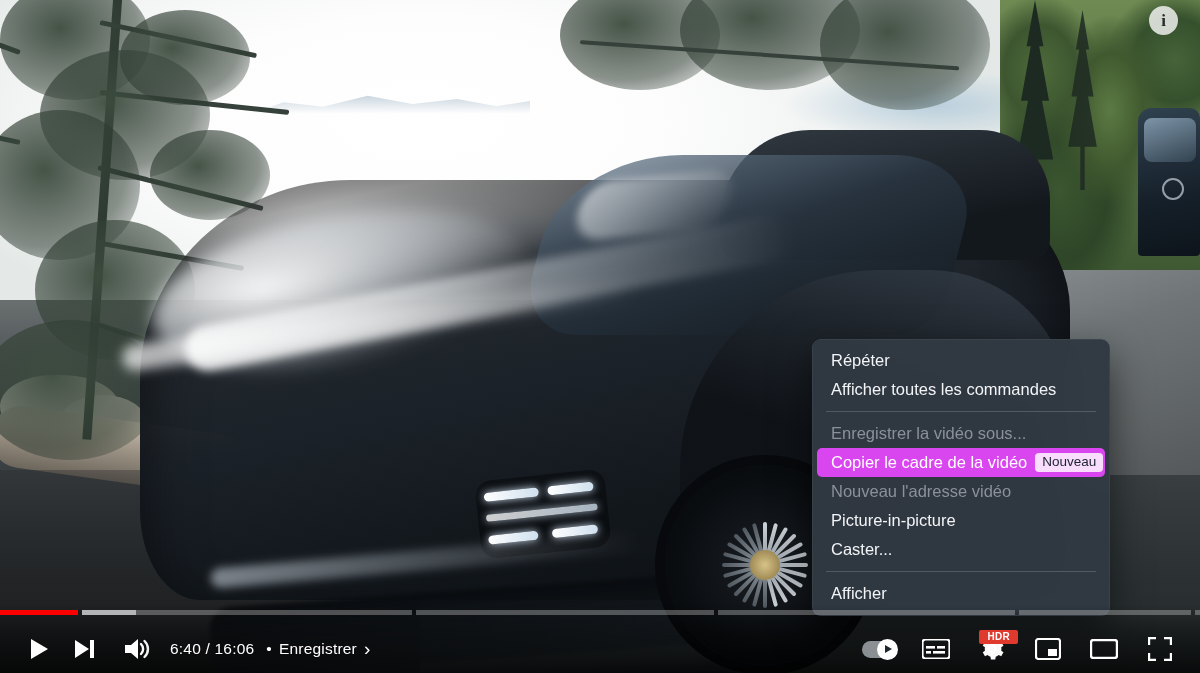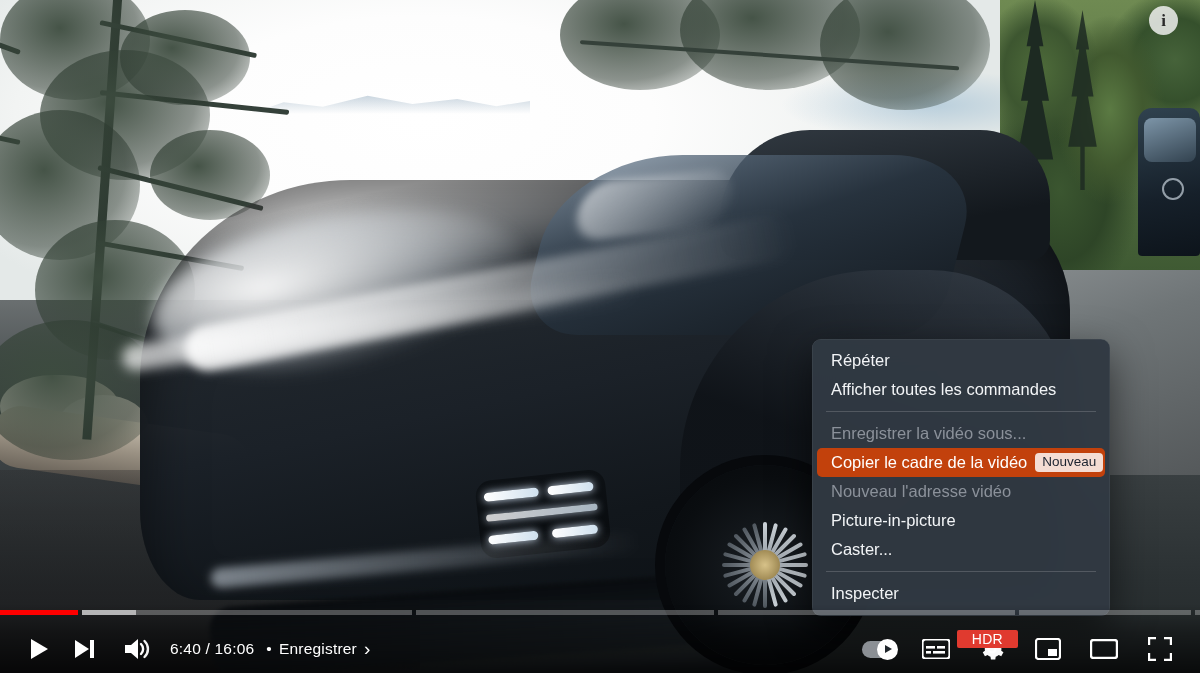--- a/index.html
+++ b/index.html
@@ -117,21 +117,21 @@
 
   
   .ctx { position:absolute; left:812px; top:303px; width:298px;
       background:rgba(49,57,66,.97); border-radius:9px; padding:7px 0 8px;
       box-shadow:0 14px 40px rgba(0,0,0,.55), 0 0 0 .5px rgba(255,255,255,.10) inset;
       -webkit-backdrop-filter:blur(18px); backdrop-filter:blur(18px);margin-top:36px; }
   .ctx-item { display:flex; align-items:center; gap:8px; height:29px;
       padding:0 14px; margin:0 5px; font-size:16.5px; color:#f2f4f6; white-space:nowrap;
       border-radius:5px; }
   .ctx-item.disabled { color:#8b919a; }
-  .ctx-item.selected { background:#c2410c; color:#ffffff; }
+  .ctx-item.selected { background:#d946ef; color:#ffffff; }
   .ctx-sep { height:1px; margin:7px 14px; background:rgba(255,255,255,.17); }
   .badge { font-size:13.5px; padding:2px 7px 3px; border-radius:4px;
       background:rgba(255,255,255,.82); color:#1c2330; line-height:1; }
 
   
   .info-btn { position:absolute; right:22px; top:6px; width:29px; height:29px; border-radius:50%;
       background:rgba(245,245,245,.82); color:#2a2a2a; display:flex; align-items:center; justify-content:center;
       font-size:17px; font-weight:bold; font-family:"Liberation Serif", serif; }
 
   
@@ -144,21 +144,21 @@
   .chap-play { position:absolute; left:0; top:0; height:5px; background:#f00; }
 
   .ctrl-row { position:absolute; left:0; top:20px; width:1200px; height:48px;
       display:flex; align-items:center; }
   .btn { display:flex; align-items:center; justify-content:center; width:46px; height:46px;
       position:relative; }
   .time { color:#fff; font-size:15.5px; margin-left:10px; letter-spacing:.2px; white-space:nowrap; }
   .chapter-name { color:#fff; font-size:15.5px; }
   .spacer { flex:1; }
   .hdr-badge { position:absolute; right:2px; top:4px; background:#e03a2f; color:#fff;
-      font-size:14px; font-weight:normal; line-height:1; padding:2px 15px; border-radius:2px; letter-spacing:.3px; }
+      font-size:10px; font-weight:bold; line-height:1; padding:2px 8px; border-radius:2px; letter-spacing:.3px; }
   .toggle { width:34px; height:17px; border-radius:9px; background:rgba(180,186,192,.75); position:relative; }
   .toggle .knob { position:absolute; right:-2px; top:-2px; width:21px; height:21px; border-radius:50%;
       background:#fff; display:flex; align-items:center; justify-content:center; }
   .toggle .knob .tri { width:0;height:0;border-left:7px solid #20262b;border-top:4.5px solid transparent;border-bottom:4.5px solid transparent; margin-left:2px;}
   svg { display:block; }
 </style>
 </head>
 <body>
 
 <div id="player">
@@ -281,21 +281,21 @@
       </div>
       <div class="ctx-item">
         <span>Caster...</span>
       </div>
     </div>
 
     <div class="ctx-sep"></div>
 
     <div>
       <div class="ctx-item">
-        <span>Inspecter</span>
+        <span>Afficher</span>
       </div>
     </div>
   </div>
 
   <div class="controls">
 
     <div class="progress" id="progress">
         <div class="chapter" style="left: 0px; width: 78px;">
           <div class="chap-buf" style="width: 78px;"></div>
           <div class="chap-play" style="width: 78px; background: rgb(255, 0, 0);"></div>

